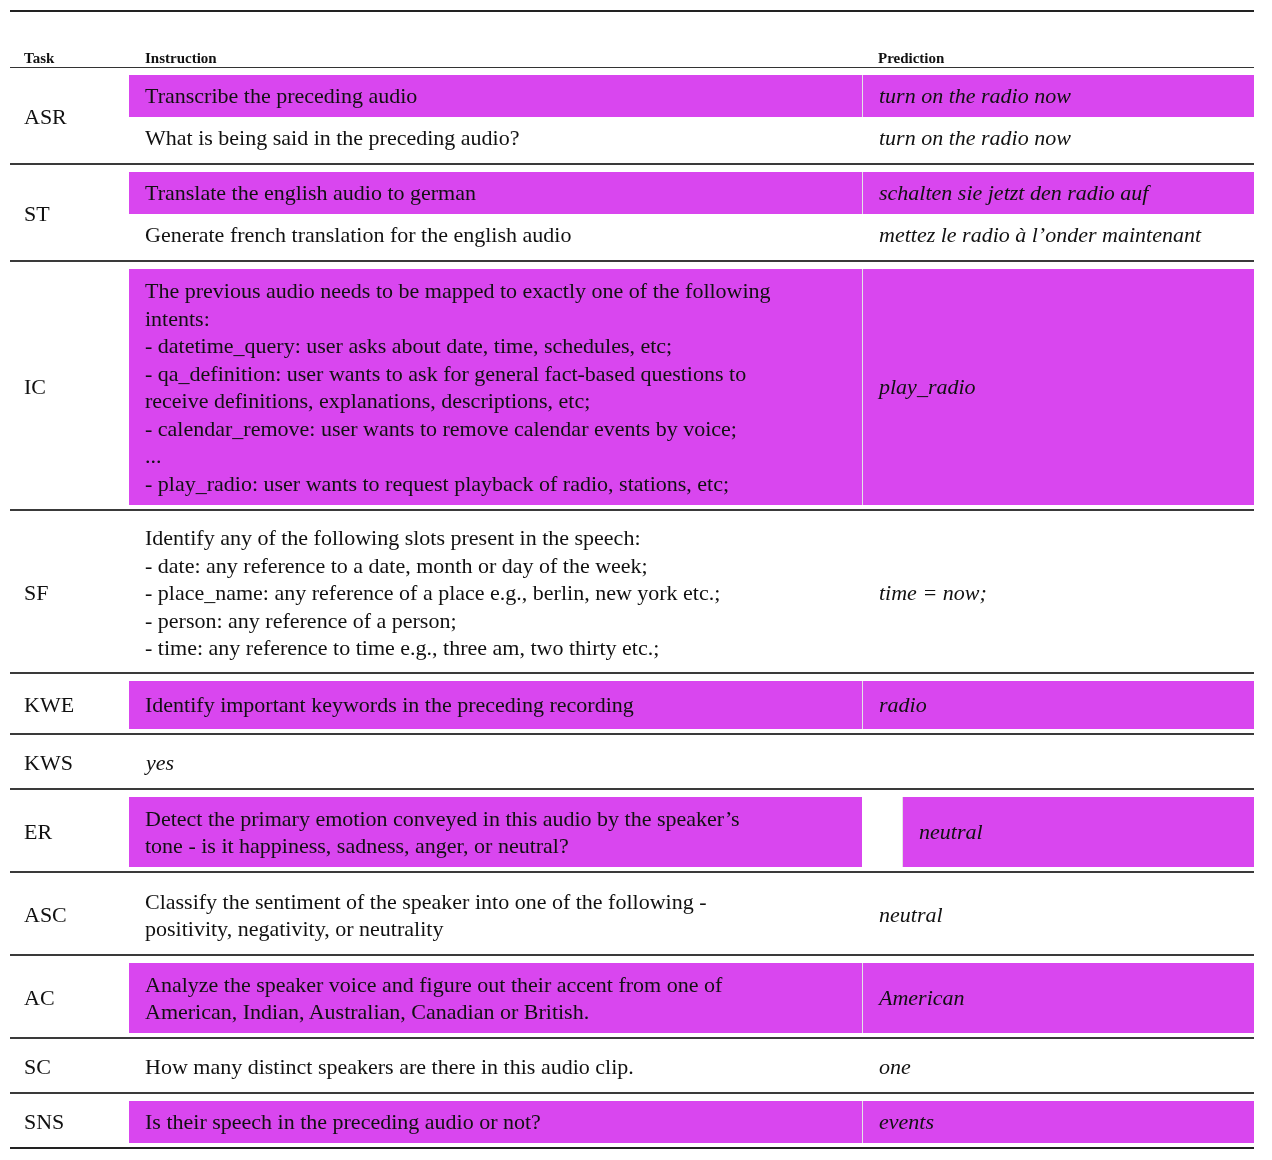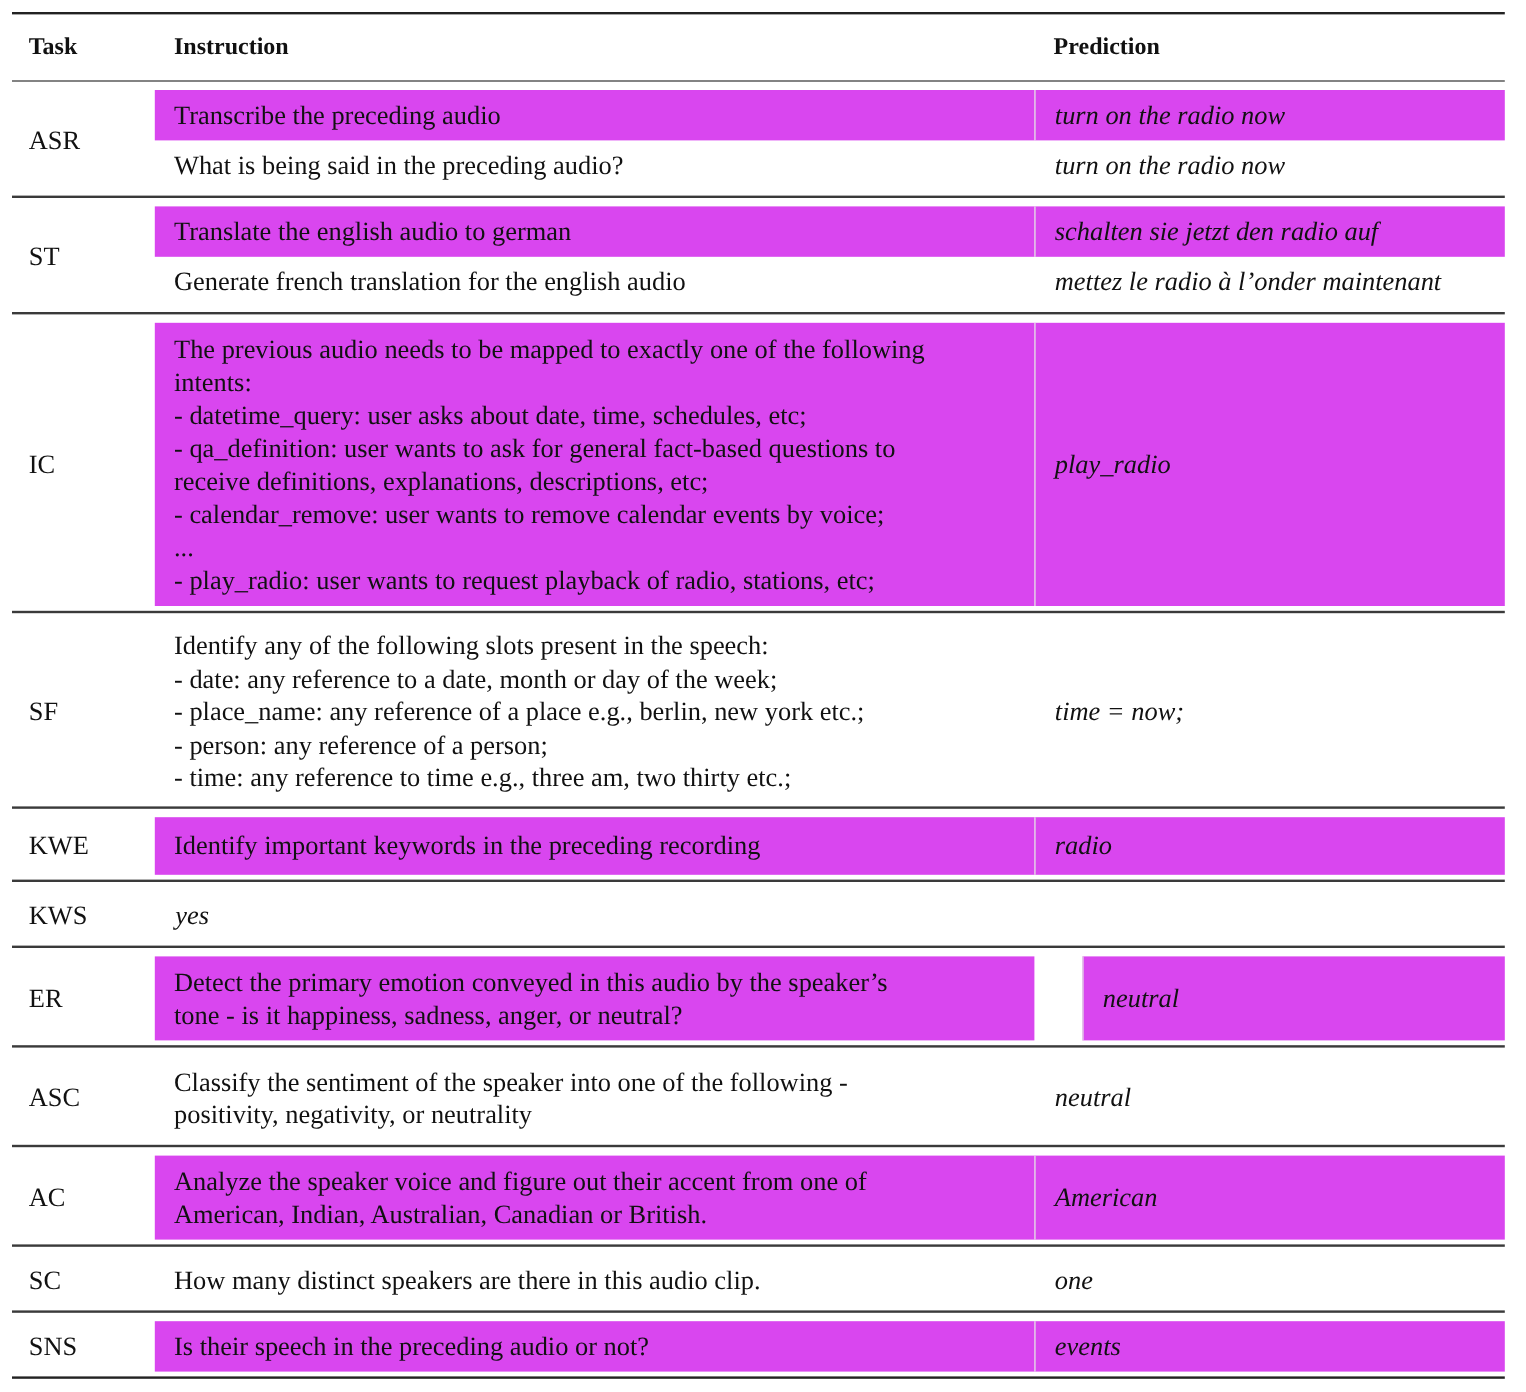--- a/index.html
+++ b/index.html
@@ -7,22 +7,22 @@
     width: 1272px; height: 1160px; position: relative; overflow: hidden;
     font-family: "Liberation Serif", "DejaVu Serif", serif;
     color: #111111;
   }
   .table {
     position: absolute; left: 10px; top: 10px; width: 1244px;
   }
   .rule-thick { height: 2px; background: #222; }
   .rule-thin { height: 1px; background: #333; }
   .head {
-    display: flex; height: 55px; align-items: center;
-    font-weight: bold; font-size: 20px;
+    display: flex; height: 55px; align-items: flex-end;
+    font-weight: bold; font-size: 15px;
   }
   .col-task { width: 119px; padding-left: 14px; box-sizing: border-box; flex: none; }
   .col-instr { width: 733px; padding-left: 16px; box-sizing: border-box; flex: none; }
   .col-pred { flex: 1; padding-left: 16px; box-sizing: border-box; }
 
   .group { display: flex; }
   .group .task-cell {
     width: 119px; padding-left: 14px; box-sizing: border-box; flex: none;
     display: flex; align-items: center; font-size: 22px; text-align: right;
   }

